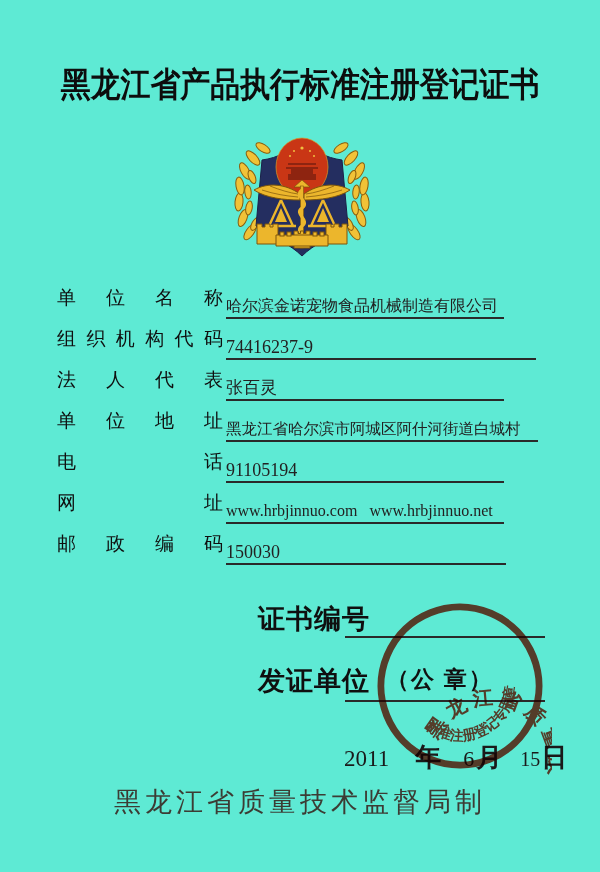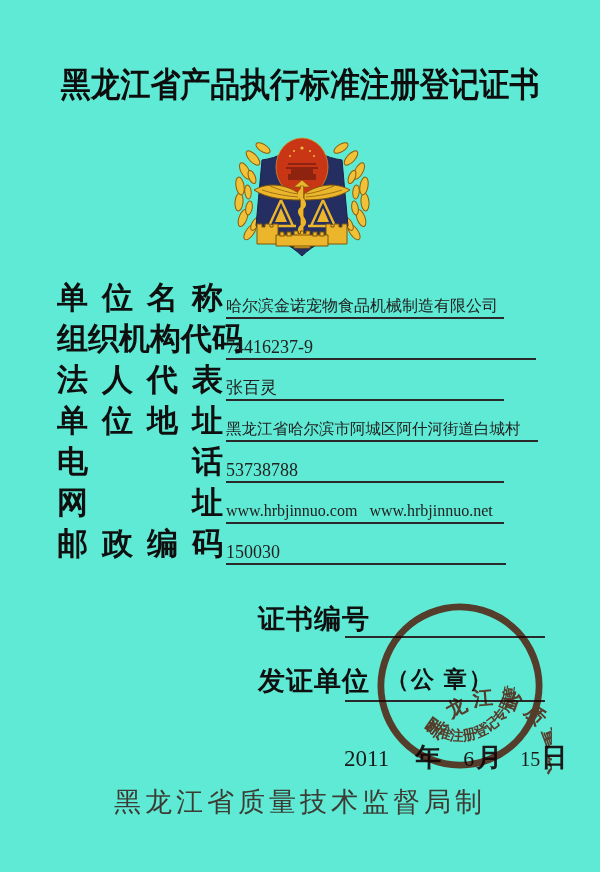--- a/index.html
+++ b/index.html
@@ -11,22 +11,22 @@
   .title{
     position:absolute;top:62px;left:0;width:600px;text-align:center;
     font-size:34px;font-weight:bold;color:#0d0d0d;white-space:nowrap;
     transform:scaleX(.88);transform-origin:center;
     font-family:"Liberation Serif",serif;letter-spacing:0;
   }
   .emblem{position:absolute;left:228px;top:134px;width:148px;height:128px;}
   .frow{position:absolute;left:0;width:600px;height:38px;}
   .flabel{
     position:absolute;left:57px;width:166px;top:0;
-    font-family:"Liberation Sans",sans-serif;font-weight:bold;
-    font-size:31px;line-height:30px;color:#0f0f0f;
+    font-family:"Liberation Sans",sans-serif;font-weight:normal;
+    font-size:19px;line-height:30px;color:#0f0f0f;
     text-align:justify;text-align-last:justify;white-space:nowrap;
   }
   .fvalue{
     position:absolute;left:226px;top:2px;height:32px;
     border-bottom:2px solid #2a2a2a;
     display:flex;align-items:flex-end;
   }
   .fvalue span{
     white-space:pre;font-size:18px;line-height:20px;color:#222;
     padding-bottom:1px;font-family:"Liberation Serif",serif;text-align:right;
@@ -155,21 +155,21 @@
   </div>
   <div class="frow" style="top:406px">
     <div class="flabel">单位地址</div>
     <div class="fvalue" style="width:312px">
       <span style="font-size:15.5px">黑龙江省哈尔滨市阿城区阿什河街道白城村</span>
     </div>
   </div>
   <div class="frow" style="top:447px">
     <div class="flabel">电话</div>
     <div class="fvalue" style="width:278px">
-      <span>53738788</span>
+      <span>91105194</span>
     </div>
   </div>
   <div class="frow" style="top:488px">
     <div class="flabel">网址</div>
     <div class="fvalue" style="width:278px">
       <span style="font-size:16px">www.hrbjinnuo.com   www.hrbjinnuo.net</span>
     </div>
   </div>
   <div class="frow" style="top:529px">
     <div class="flabel">邮政编码</div>

